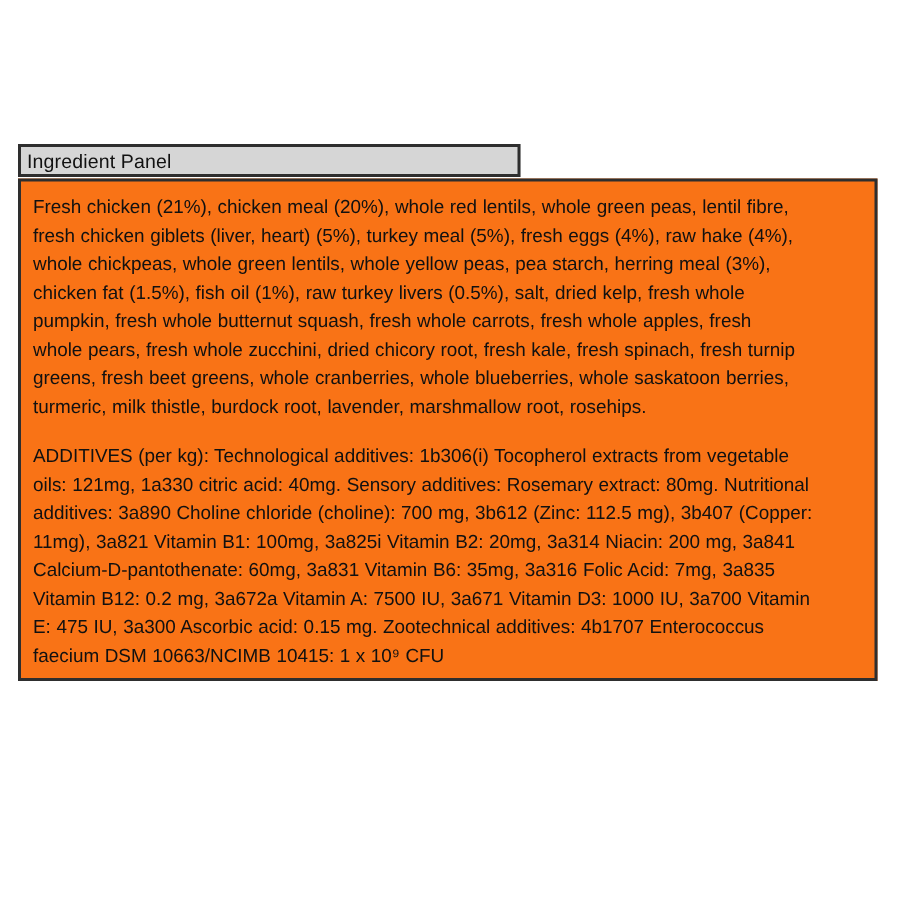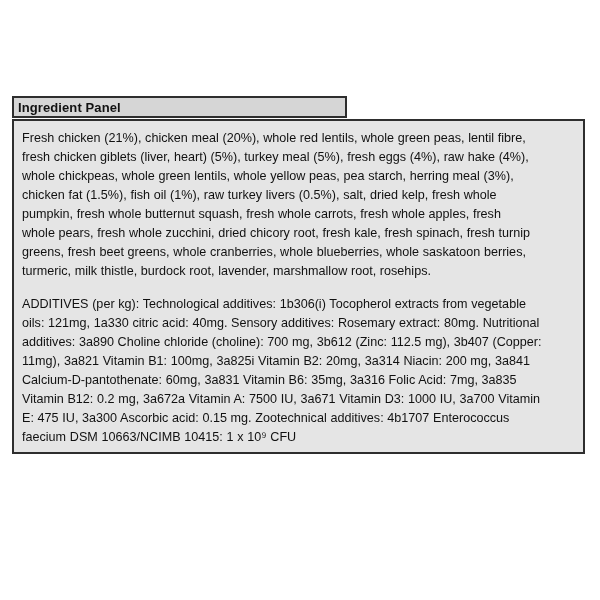--- a/index.html
+++ b/index.html
@@ -25,33 +25,33 @@
     height: 22px;
     box-sizing: border-box;
     background: #d6d6d6;
     border: 2px solid #2e2e2e;
     display: flex;
     align-items: center;
     padding-left: 4px;
   }
   .header-box span {
     font-size: 13px;
-    font-weight: bold;
+    font-weight: normal;
     color: #111111;
     letter-spacing: 0.1px;
     white-space: nowrap;
   }
   .content-box {
     position: absolute;
     left: 12px;
     top: 119px;
     width: 573px;
     height: 335px;
     box-sizing: border-box;
-    background: #e5e5e5;
+    background: #f97316;
     border: 2px solid #2e2e2e;
     padding: 8px 8px 4px 8px;
     overflow: hidden;
   }
   .para {
     font-size: 12.6px;
     line-height: 19px;
     color: #111111;
     white-space: pre-line;
     word-spacing: 0.2px;

